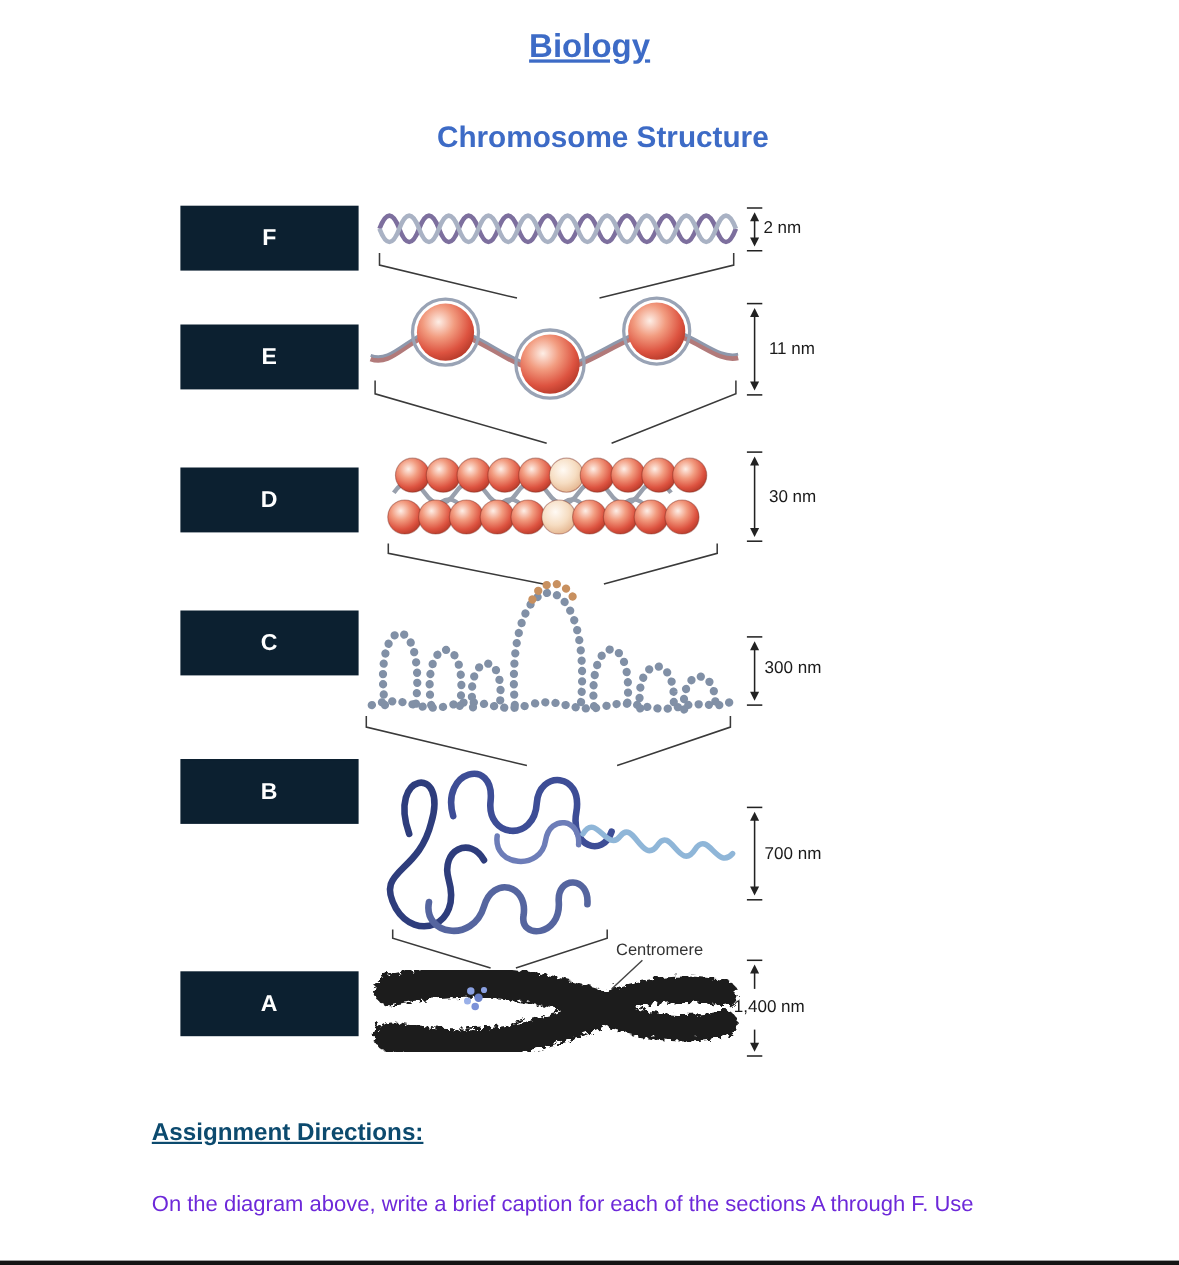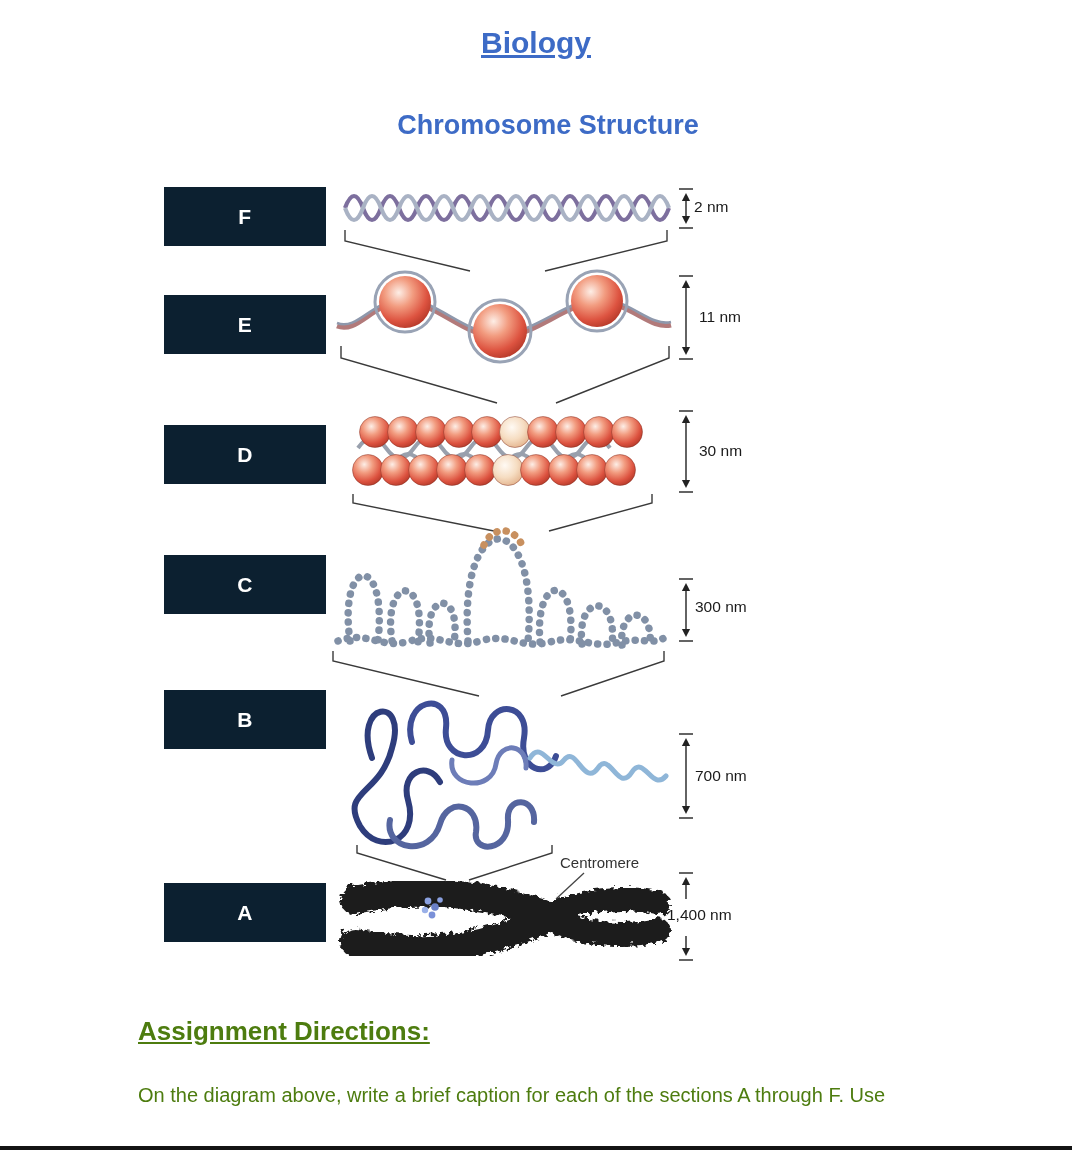--- a/index.html
+++ b/index.html
@@ -6,23 +6,23 @@
   .page{position:relative;width:1072px;height:1150px;background:#ffffff;overflow:hidden;}
   .title{position:absolute;top:26px;left:0;width:100%;text-align:center;margin:0;
          font-size:30px;font-weight:bold;color:#3d6bc6;text-decoration:underline;}
   .subtitle{position:absolute;top:98px;left:0;width:100%;text-align:center;margin:12px;
          font-size:27px;font-weight:bold;color:#3d6bc6;}
   .diagram{position:absolute;left:0;top:160px;width:1072px;height:830px;}
   .label-box{position:absolute;left:165px;width:160px;height:57px;background:#0c2030;
          display:flex;align-items:center;justify-content:center;box-shadow:0 0 0 1px #0c2030;}
   .label-box span{color:#ffffff;font-weight:bold;font-size:21px;letter-spacing:.5px;}
   .directions-heading{position:absolute;left:138px;top:1016px;margin:0;
-         font-size:26px;font-weight:bold;color:#4d7c0f;text-decoration:underline;}
+         font-size:22px;font-weight:bold;color:#0c4a6e;text-decoration:underline;}
   .directions-body{position:absolute;left:138px;top:1080px;margin:0;
-         font-size:20px;line-height:1.5;color:#4d7c0f;}
+         font-size:20px;line-height:1.5;color:#6d28d9;}
   .bottom-edge{position:absolute;left:0;bottom:0;width:100%;height:4px;background:#141414;}
   svg text{font-family:"Liberation Sans",sans-serif;}
 </style>
 </head>
 <body>
 
 <div class="page">
 
   <h1 class="title">Biology</h1>
   <h2 class="subtitle">Chromosome Structure</h2>

